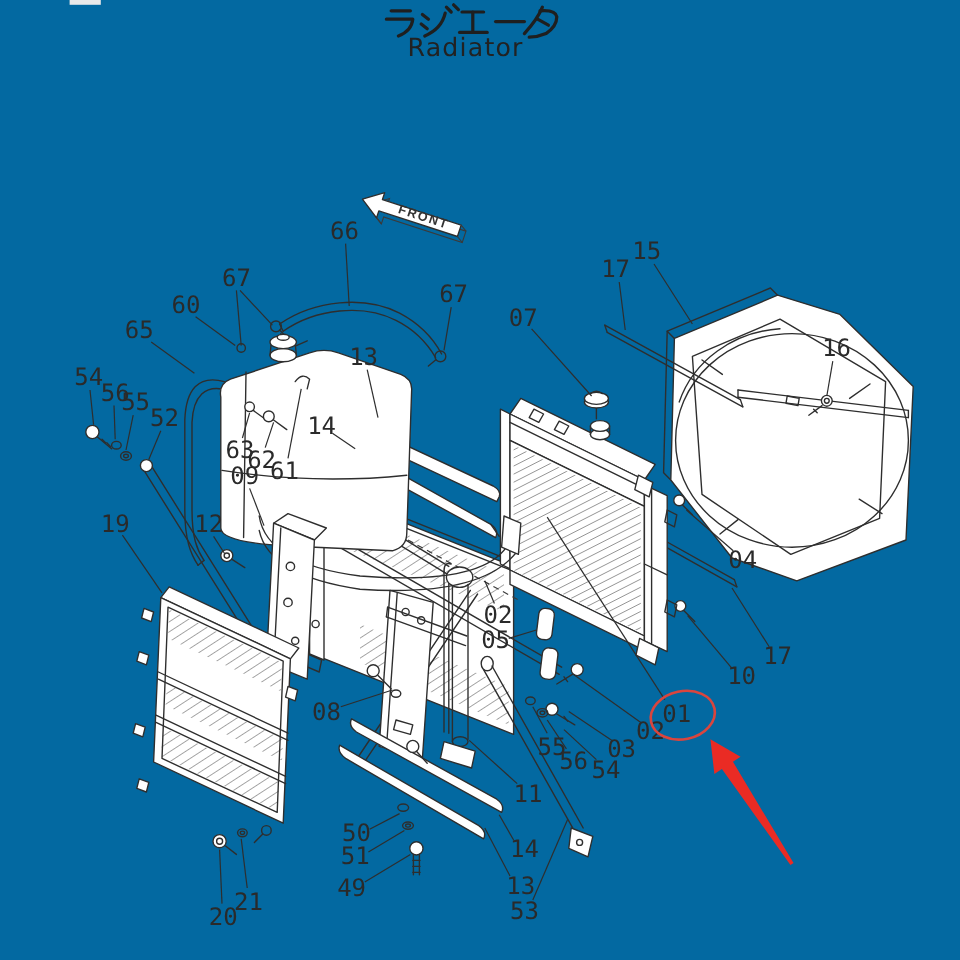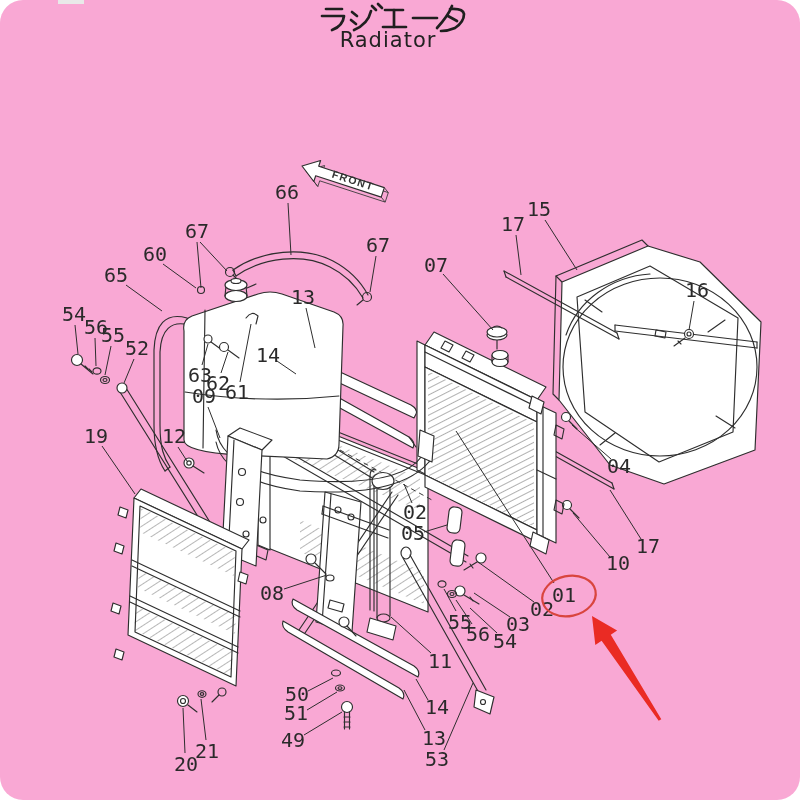--- a/index.html
+++ b/index.html
@@ -1,17 +1,17 @@
 <!DOCTYPE html>
 <html><head>
 <meta charset="utf-8">
 <style>
   html,body{margin:0;padding:0;background:#ffffff;}
-  .stage{position:relative;width:800px;height:800px;background:#f9a8d4;overflow:hidden;
-         font-family:"DejaVu Sans",sans-serif;border-radius:23px;}
+  .stage{position:relative;width:800px;height:800px;background:#0369a1;overflow:hidden;
+         font-family:"DejaVu Sans",sans-serif;}
   svg{position:absolute;left:0;top:0;}
   .ln{fill:none;stroke:#2e2e2e;stroke-width:1.15;stroke-linejoin:round;stroke-linecap:round;}
   .wh{fill:#ffffff;stroke:#2e2e2e;stroke-width:1.15;stroke-linejoin:round;}
   .thin{fill:none;stroke:#3a3a3a;stroke-width:0.9;}
   .dash{fill:none;stroke:#3a3a3a;stroke-width:1;stroke-dasharray:5 4;}
   .kj{fill:none;stroke:#1f1f1f;stroke-width:2.7;stroke-linecap:round;stroke-linejoin:round;}
   .t-en{font:21px "DejaVu Sans",sans-serif;fill:#222;letter-spacing:1px;}
   .t-front{font:bold 10.5px "Liberation Sans",sans-serif;fill:#333;letter-spacing:1.5px;}
   .callout-t{font:20px "DejaVu Sans Mono",monospace;fill:#2a2a2a;}
   .lead{stroke:#2e2e2e;stroke-width:1;fill:none;}

